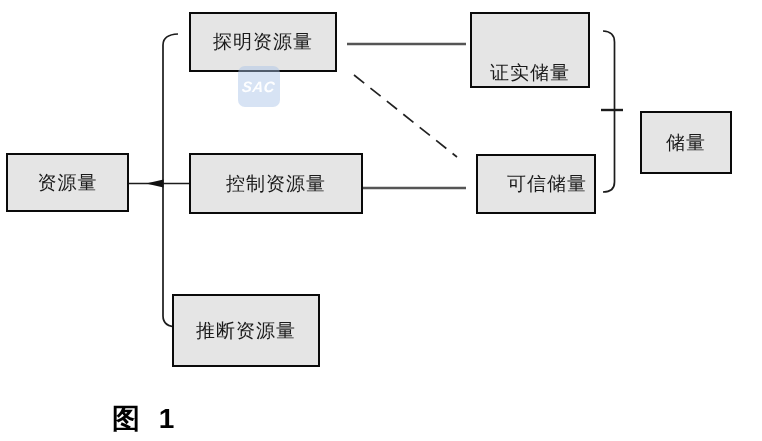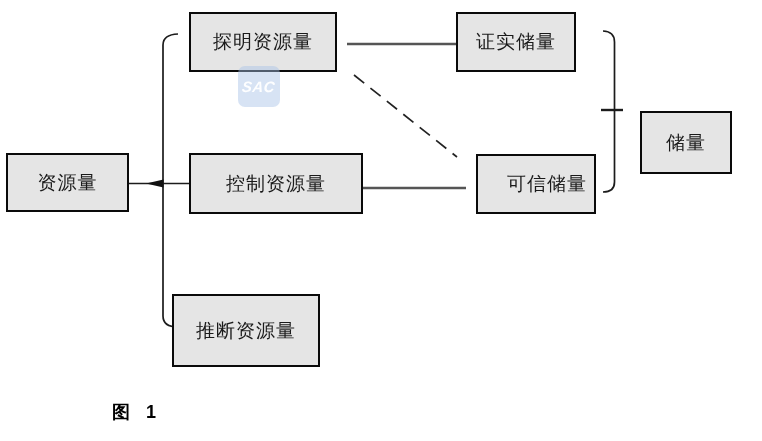--- a/index.html
+++ b/index.html
@@ -33,21 +33,21 @@
     font-size: 19px;
     letter-spacing: 1px;
     color: #1a1a1a;
     z-index: 2;
     white-space: nowrap;
   }
   .node-resource          { left: 6px;  top: 153px; width: 123px; height: 59px; }
   .node-proved-resource   { left: 189px; top: 12px;  width: 148px; height: 60px; }
   .node-controlled-resource{ left: 189px; top: 153px; width: 174px; height: 61px; }
   .node-inferred-resource { left: 172px; top: 294px; width: 148px; height: 73px; text-align: center; }
-  .node-proved-reserve    { left: 456px; top: 12px;  width: 120px; height: 60px; }
+  .node-proved-reserve    { left: 470px; top: 12px;  width: 120px; height: 76px; align-items: flex-end; }
   .node-probable-reserve  { left: 476px; top: 154px; width: 120px; height: 60px; padding-left: 22px; }
   .node-reserve           { left: 640px; top: 83px;  width: 92px;  height: 63px; margin-top: 28px; }
 
   .watermark {
     position: absolute;
     left: 238px;
     top: 66px;
     width: 42px;
     height: 41px;
     border-radius: 7px;
@@ -69,21 +69,21 @@
   }
   .caption {
     position: absolute;
     left: 112px;
     top: 400px;
     display: flex;
     align-items: baseline;
     gap: 34px;
     font-family: "Liberation Sans", "DejaVu Sans", sans-serif;
     font-weight: 700;
-    font-size: 18px;
+    font-size: 28px;
     color: #000000;
     z-index: 2;
     white-space: nowrap;
   }
   .caption .prefix { word-spacing: 9px; letter-spacing: 1px; }
   .caption .title  { letter-spacing: 1.2px; }
 </style>
 </head>
 <body>
 

